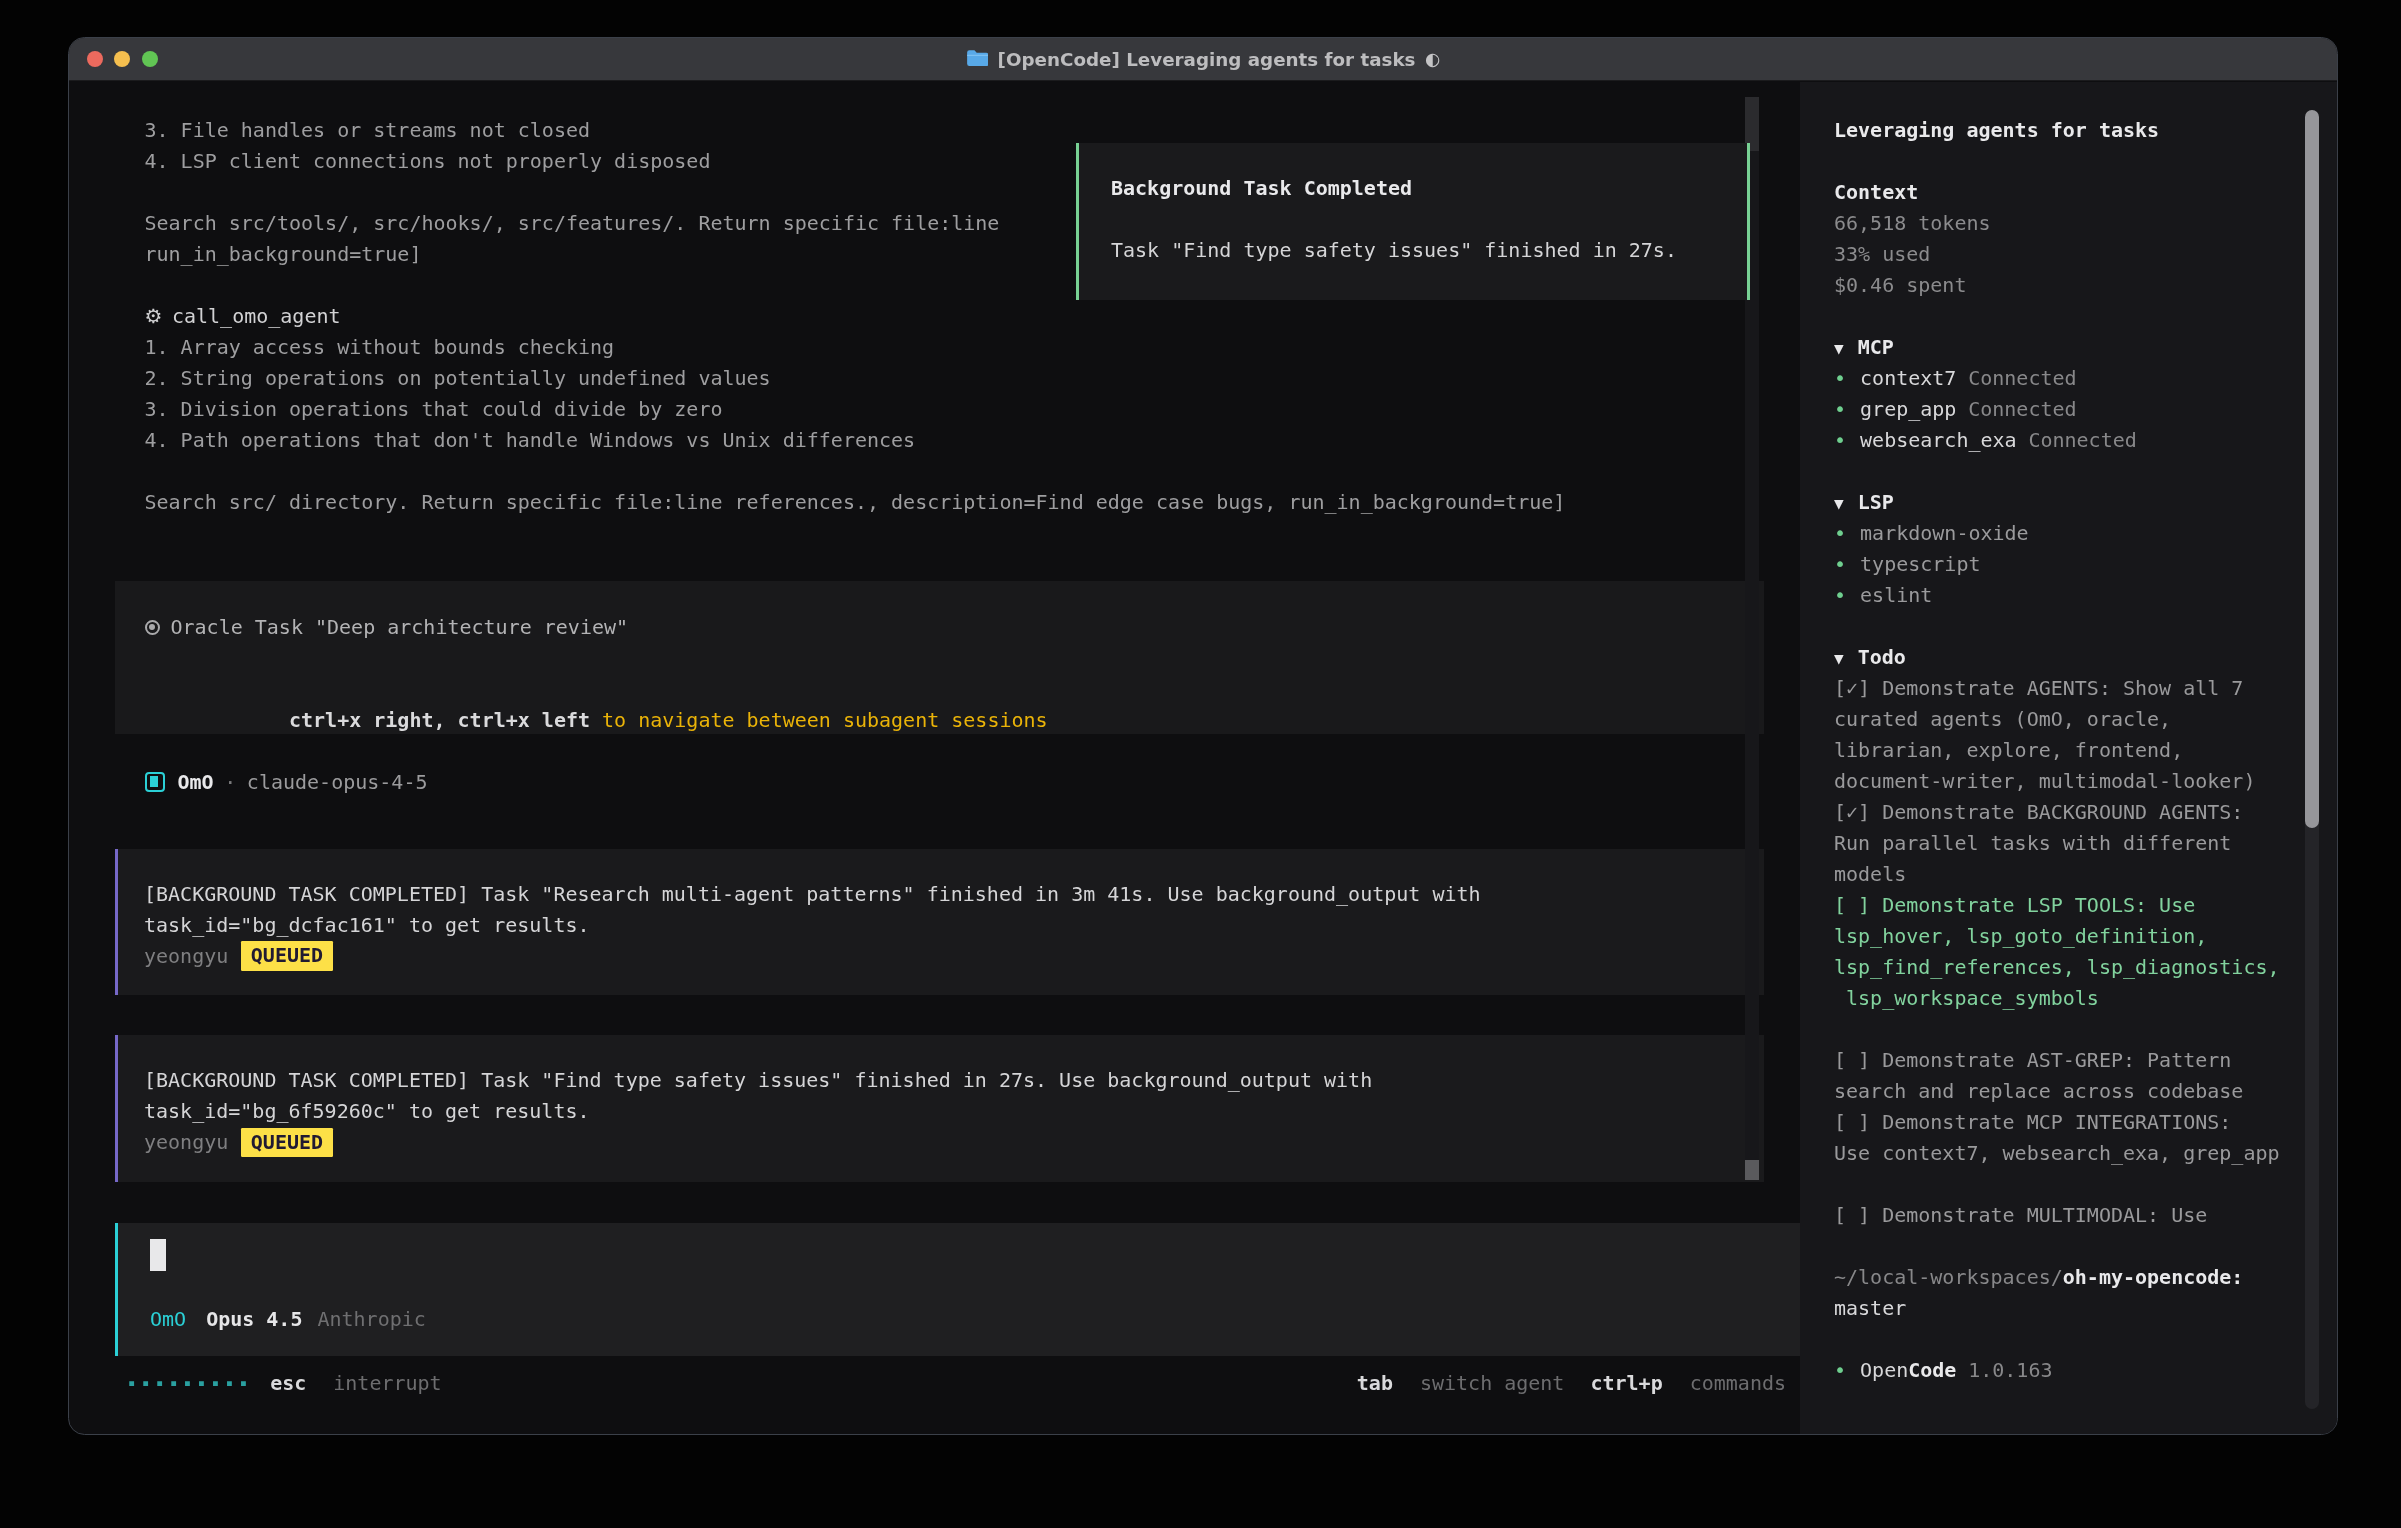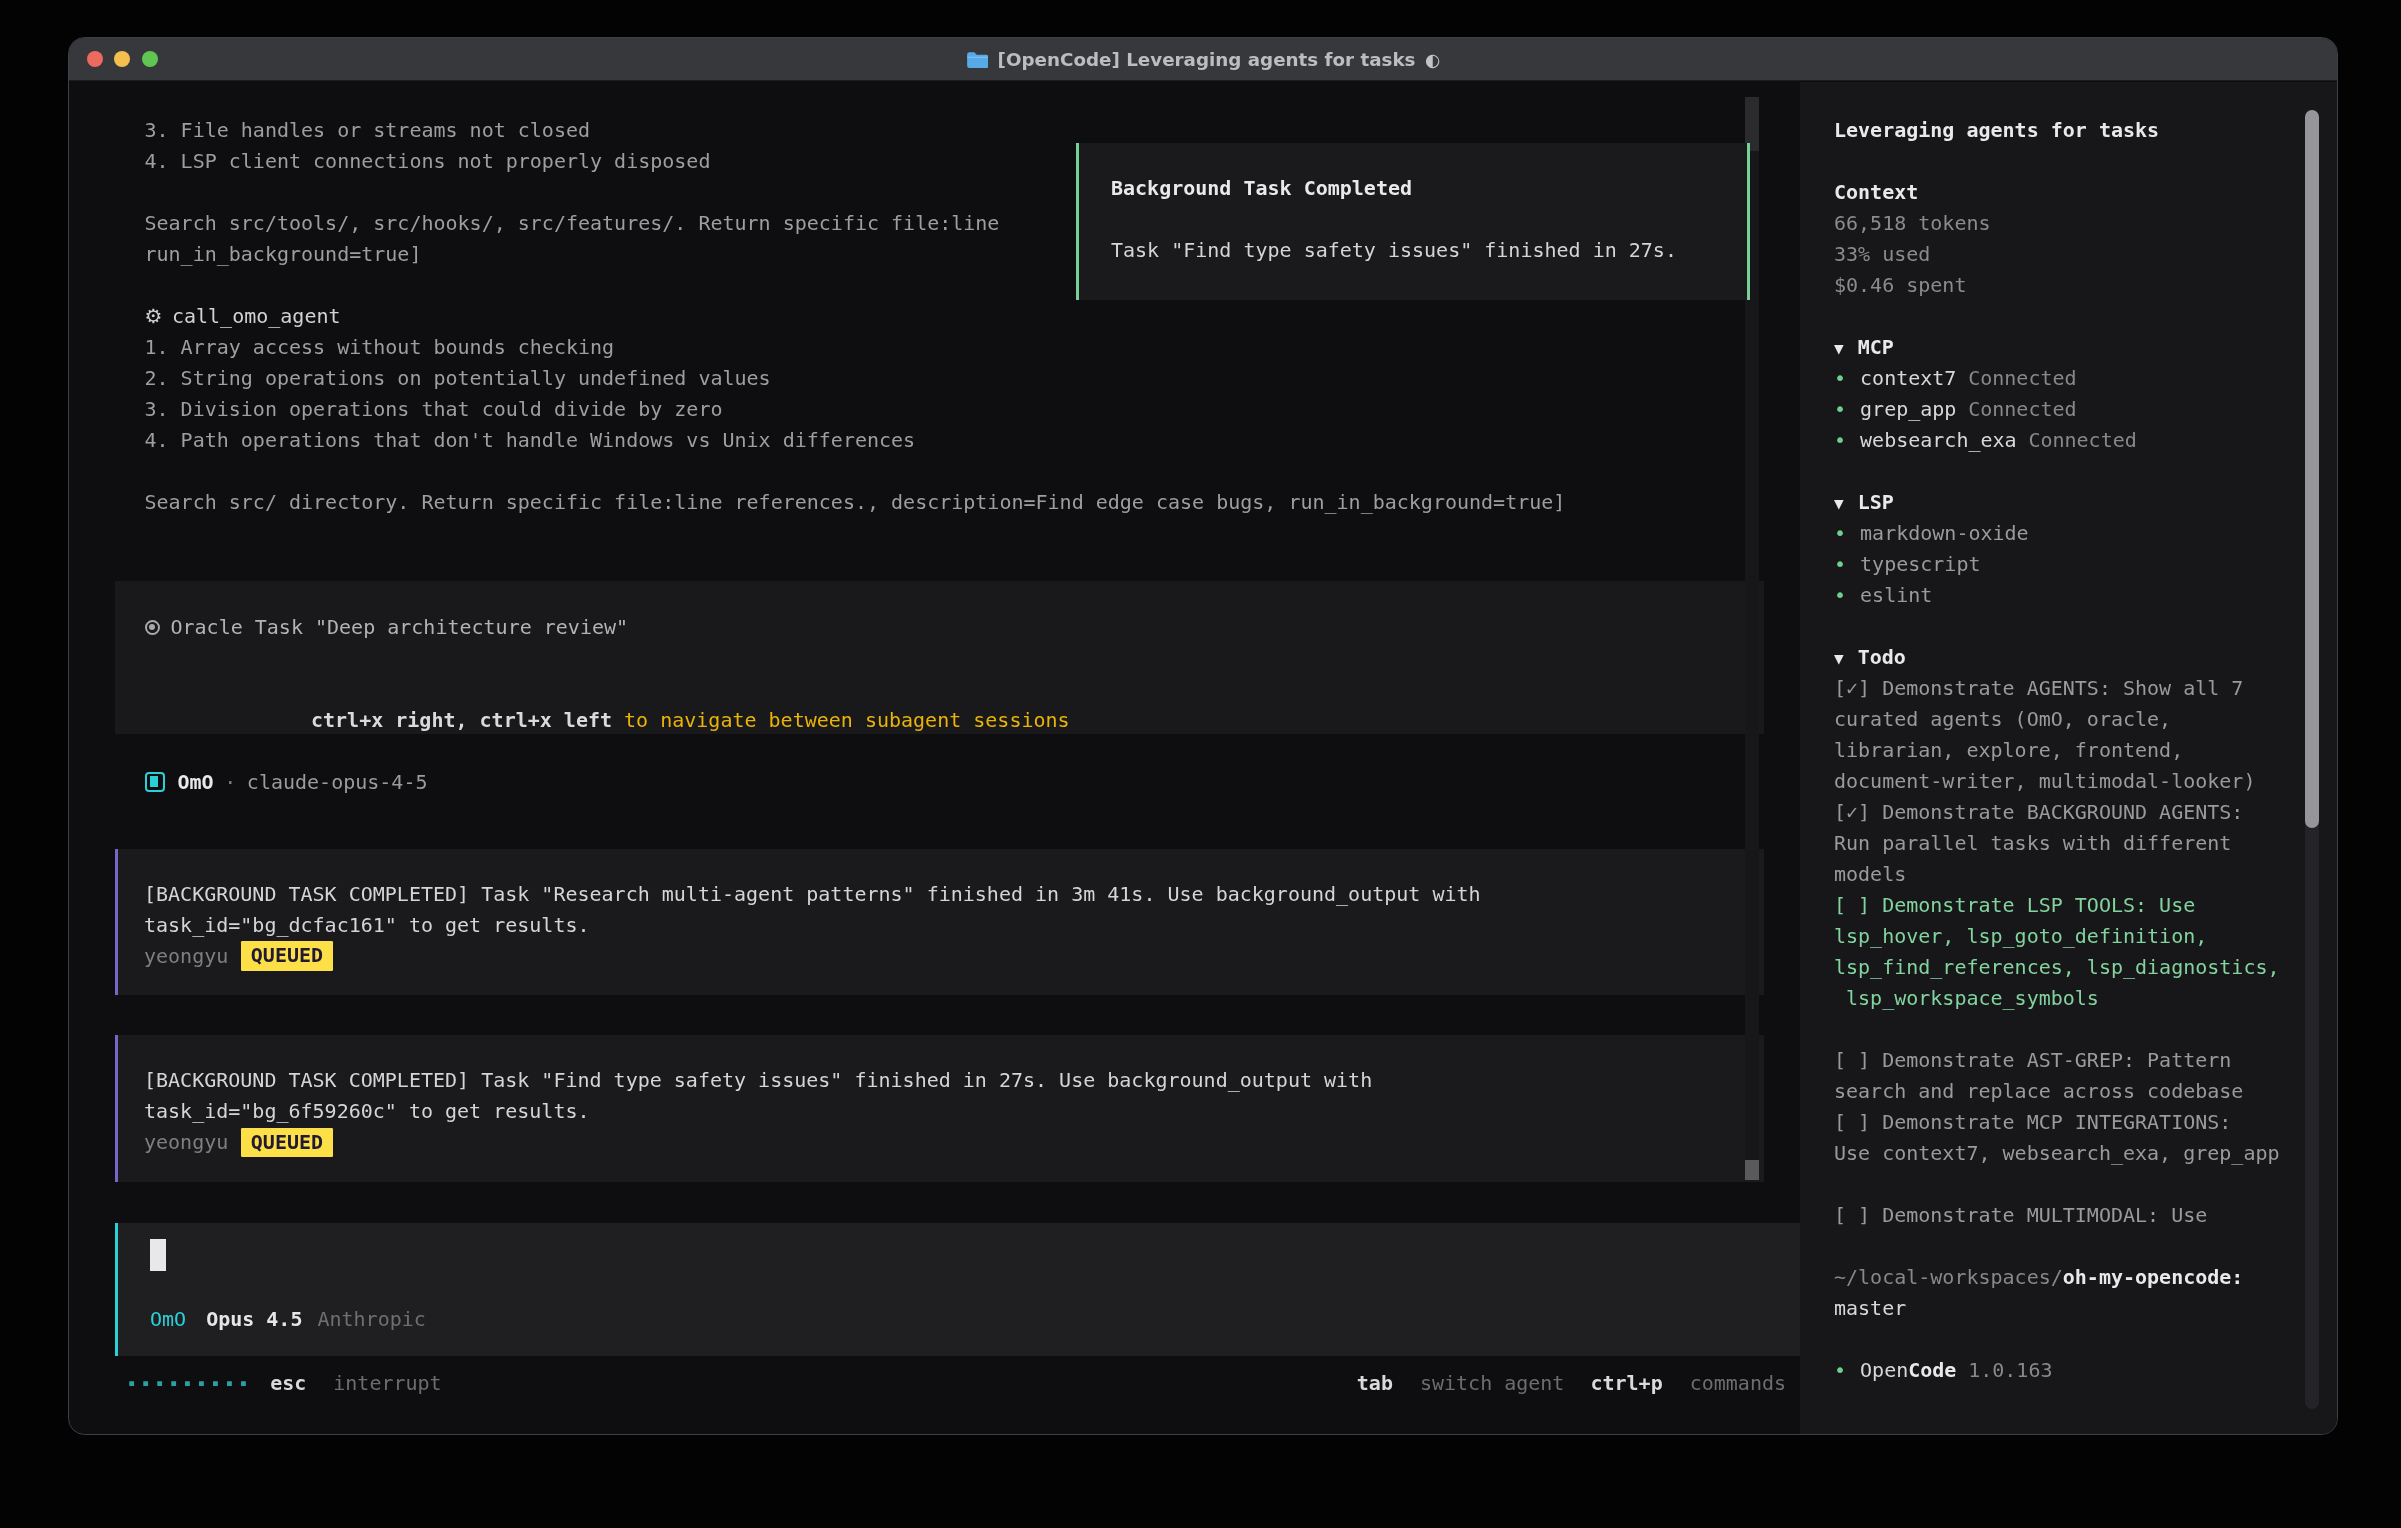--- a/index.html
+++ b/index.html
@@ -9,21 +9,21 @@
   .window {
     position: absolute; left: 68px; top: 37px; width: 2270px; height: 1398px;
     background: #0e0e10; border: 1.8px solid #3b4049; border-radius: 16.5px; overflow: hidden;
   }
   
   .titlebar { height: 43px; background: #37383c; border-bottom: 1.2px solid #1b1b1d;
     display: flex; align-items: center; justify-content: center; position: relative; }
   .lights { position: absolute; left: 17.7px; top: 0; bottom: 0; display: flex; gap: 11.8px; align-items: center; }
   .light { width: 16px; height: 16px; border-radius: 50%; display: inline-block; }
   .light.red { background: #ec6a5e; } .light.yellow { background: #f5bf4f; } .light.green { background: #61c554; }
-  .title-center { display: flex; align-items: flex-end; gap: 9.5px;
+  .title-center { display: flex; align-items: flex-start; gap: 9.5px;
     font-family: "DejaVu Sans", sans-serif; font-weight: bold; font-size: 18.3px; color: #bdbdbf; }
   .moon { font-size: 17.7px; color: #c4c4c6; }
 
   .content { position: absolute; left: 0; top: 44px; right: 0; bottom: 0; }
 
   
   .main { position: absolute; left: 0; top: 0; width: 1731px; height: 100%; }
   .flow { position: absolute; left: 46px; top: 33px; width: 1649px; }
   .line { line-height: 31px; height: 31px; white-space: pre; }
   .blank-line { height: 31px; }
@@ -36,21 +36,21 @@
   .tool-name { color: #d2d2d4; }
   .tool-args { color: #97979a; }
 
   .oracle-box { margin-top: 63px; background: #19191b; width: 100%;
     padding: 31px 0 29px 29.5px; }
   .oracle-title { color: #b3b3b5; display: flex; align-items: center; }
   .oracle-icon { width: 15.4px; height: 15.4px; border: 2.4px solid #a9a9ab; border-radius: 50%;
     display: inline-block; position: relative; margin-right: 10.6px; }
   .oracle-icon::after { content: ""; position: absolute; left: 2.4px; top: 2.4px; width: 5.9px; height: 5.9px;
     border-radius: 50%; background: #a9a9ab; }
-  .keys { color: #dadadc; font-weight: bold; margin-left: 22px; }
+  .keys { color: #dadadc; font-weight: bold; }
   .dim { color: #eab308; }
 
   .agent-header { margin-top: 32.5px; padding-left: 29.5px; height: 31px; display: flex; align-items: center; }
   .agent-icon { width: 20px; height: 20px; border: 2.4px solid #2bd0d6; border-radius: 4.1px;
     position: relative; display: inline-block; margin-right: 13px; }
   .agent-icon::after { content: ""; position: absolute; left: 3.5px; top: 2.4px; width: 8.3px; height: 10.6px; background: #2bd0d6; }
   .agent-name { color: #e9e9eb; font-weight: bold; }
   .agent-sep { color: #7a7a7c; margin: 0 10.6px; }
   .agent-model { color: #9b9b9d; }
 

